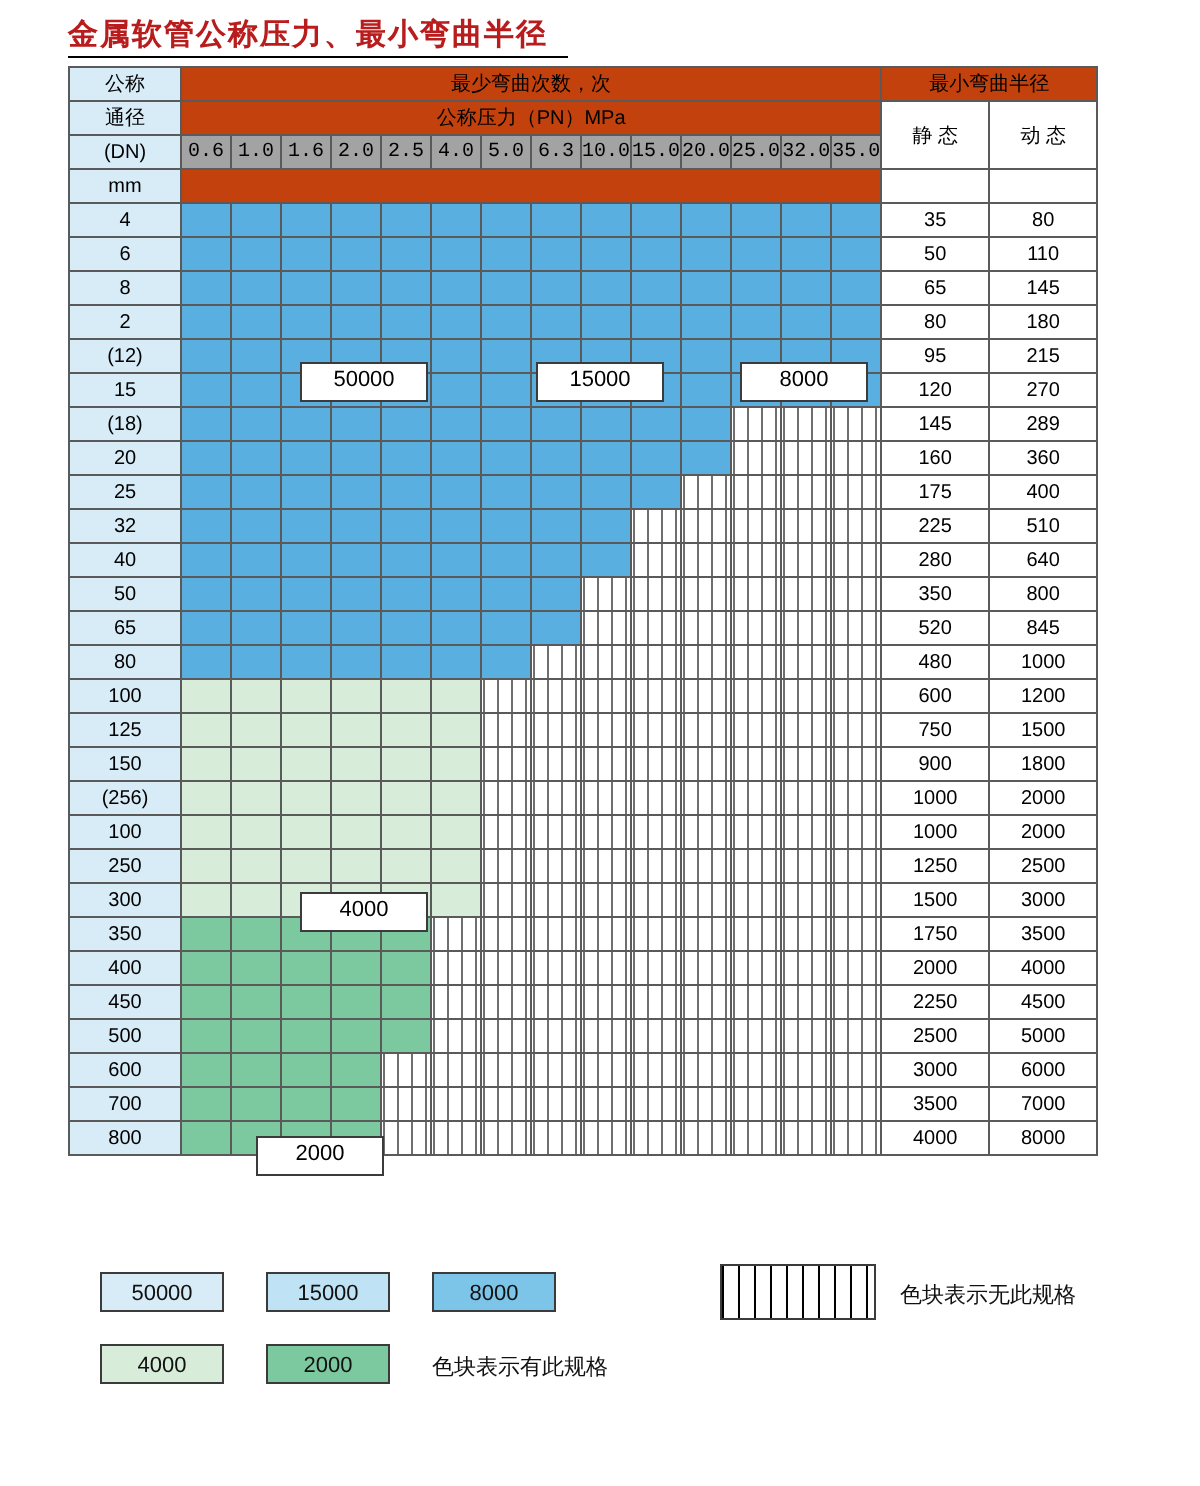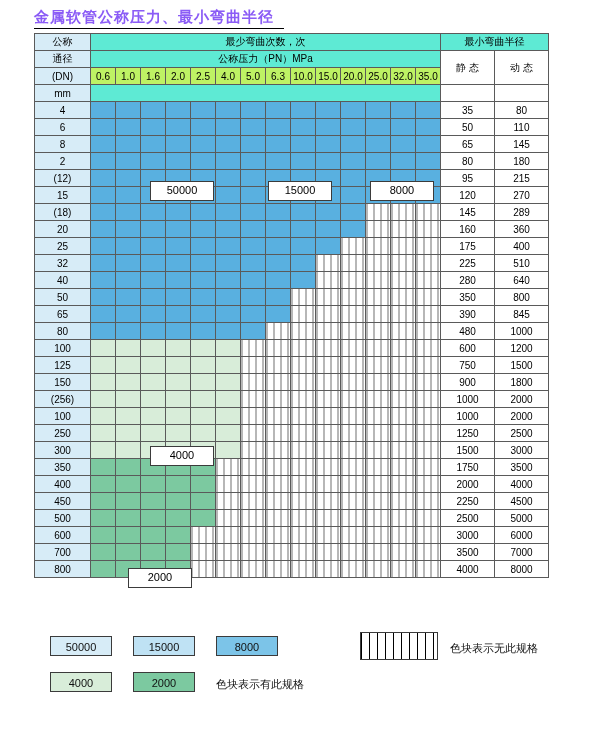--- a/index.html
+++ b/index.html
@@ -7,43 +7,43 @@
     width:600px;height:743px;background:#ffffff;
     font-family:"Liberation Sans", sans-serif;
     color:#111;
     position:relative;
     overflow:hidden;
   }
   #title{
     position:absolute;left:34px;top:8px;
     font-family:"Liberation Serif", serif;
     font-weight:bold;font-size:15px;letter-spacing:1px;
-    color:#8b5cf6;
+    color:#b91c1c;
   }
   #title-underline{
     position:absolute;left:34px;top:28px;width:250px;height:1px;background:#000;
   }
   table.main{
     position:absolute;left:34px;top:33px;
     border-collapse:collapse;
     table-layout:fixed;
   }
   table.main td, table.main th{
     border:1px solid #5a5a5a;
     font-size:10px;
     text-align:center;
     vertical-align:middle;
     padding:0;
     font-weight:normal;
     color:#000;
     height:17px;
     box-sizing:border-box;
   }
-  .hdr{background:#5eead4;}
-  .hdr2{background:#bef264;font-size:10px;}
+  .hdr{background:#c2410c;}
+  .hdr2{background:#a3a3a3;font-size:10px;font-family:Liberation Mono, monospace;}
   .dncell{background:#d7ecf7;width:56px;font-size:11px;}
   .rbase{width:56px;background:#d7ecf7;font-size:11px;height:17px;}
   .pcell{width:25px;}
   .rcell{width:54px;background:#ffffff;font-size:11px;margin-left:40px;}
   .blue{background:#59b0e0;}
   .green{background:#7cc9a0;}
   .lightgreen{background:#d8edd9;}
   .hatch{
     background:#ffffff;
   }
@@ -358,21 +358,21 @@
         <td class="pcell blue"></td>
         <td class="pcell blue"></td>
         <td class="pcell blue"></td>
         <td class="pcell blue"></td>
         <td class="pcell hatch vlines"></td>
         <td class="pcell hatch vlines"></td>
         <td class="pcell hatch vlines"></td>
         <td class="pcell hatch vlines"></td>
         <td class="pcell hatch vlines"></td>
         <td class="pcell hatch vlines"></td>
-        <td class="rcell">390</td>
+        <td class="rcell">520</td>
         <td class="rcell">845</td>
       </tr>
       <tr>
         <td class="rbase">80</td>
         <td class="pcell blue"></td>
         <td class="pcell blue"></td>
         <td class="pcell blue"></td>
         <td class="pcell blue"></td>
         <td class="pcell blue"></td>
         <td class="pcell blue"></td>

